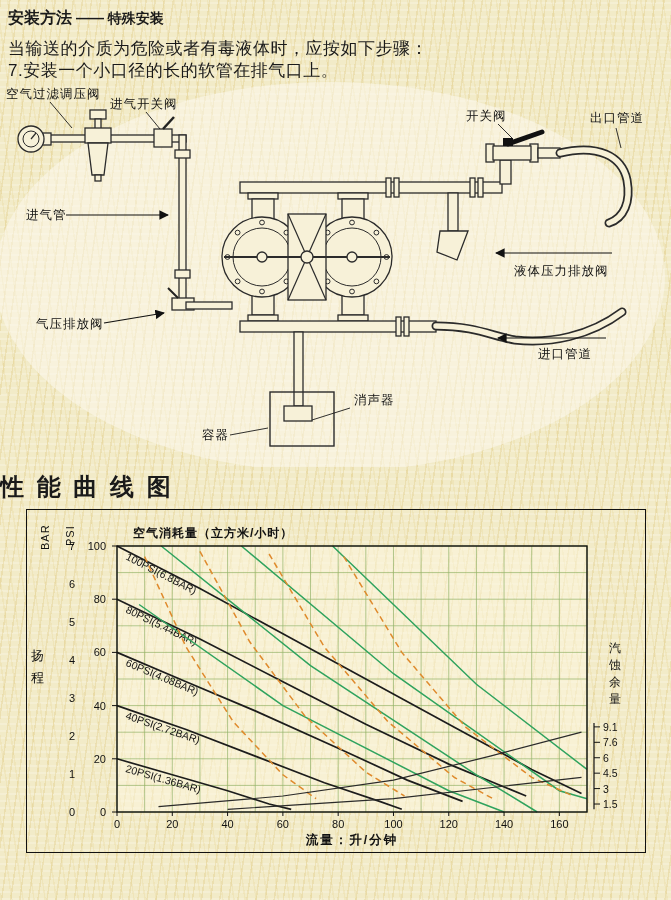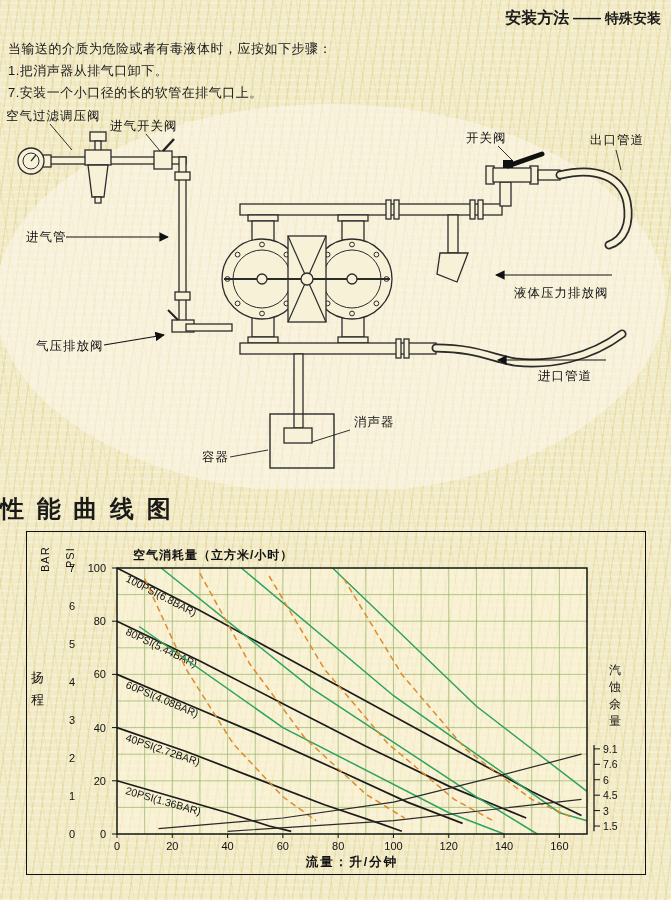--- a/index.html
+++ b/index.html
@@ -7,23 +7,23 @@
     width:671px;height:900px;overflow:hidden;
     font-family:"Liberation Sans","DejaVu Sans",sans-serif;
     color:#1a1a1a;
     background-color:#f2ebc8;
     background-image:
       repeating-linear-gradient(98deg, rgba(219,194,116,0.30) 0 1.5px, transparent 1.5px 9px),
       repeating-linear-gradient(82deg, rgba(228,206,132,0.22) 0 1.5px, transparent 1.5px 11px),
       repeating-linear-gradient(0deg, rgba(255,255,250,0.22) 0 2px, transparent 2px 7px);
   }
   .header{padding:6px 10px 0 8px;}
-  .title{font-size:16px;font-weight:bold;margin:2px 0 9px 0;text-align:right;}
+  .title{font-size:16px;font-weight:bold;margin:2px 0 9px 0;}
   .title .sub{font-size:14px;}
-  .bodyline{font-size:13px;line-height:22px;letter-spacing:0.5px;}
+  .bodyline{font-size:17px;line-height:22px;letter-spacing:0.5px;}
   .diagram-wrap{width:671px;height:385px;}
   .chart-heading{text-align:left;font-size:24px;font-weight:bold;letter-spacing:3px;margin:4px 0 6px 0;}
   .chart-box{width:618px;height:342px;margin:0 auto;position:relative;}
   
   .lbl{font-size:12.5px;fill:#111;letter-spacing:1px;}
   .pipe{fill:#f7f1d8;stroke:#2b2b2b;stroke-width:1.3;}
   .thin{stroke:#2b2b2b;stroke-width:1;fill:#f7f1d8;}
   .openline{stroke:#2b2b2b;stroke-width:1.2;fill:none;}
   .ptr{stroke:#1a1a1a;stroke-width:0.9;fill:none;}
   .arrow{stroke:#111;stroke-width:1.2;fill:none;}
@@ -31,21 +31,20 @@
   .tube-i{stroke:#f7f1d8;stroke-width:5.5;fill:none;stroke-linecap:round;}
 </style>
 </head>
 <body>
 
 <div class="header">
   <div class="title">
     <span>安装方法</span><span class="sub"> —— 特殊安装</span>
   </div>
   <div class="bodyline">当输送的介质为危险或者有毒液体时，应按如下步骤：</div>
-  <div class="bodyline">1.把消声器从排气口卸下。</div>
   <div class="bodyline">7.安装一个小口径的长的软管在排气口上。</div>
 </div>
 
 <div class="diagram-wrap">
 <svg width="671" height="385" viewBox="0 0 671 385">
   <defs>
     <marker id="arrA" viewBox="0 0 10 10" refX="9" refY="5" markerWidth="8" markerHeight="8" orient="auto-start-reverse">
       <path d="M0,0 L10,5 L0,10 Z" fill="#111"></path>
     </marker>
   </defs>

